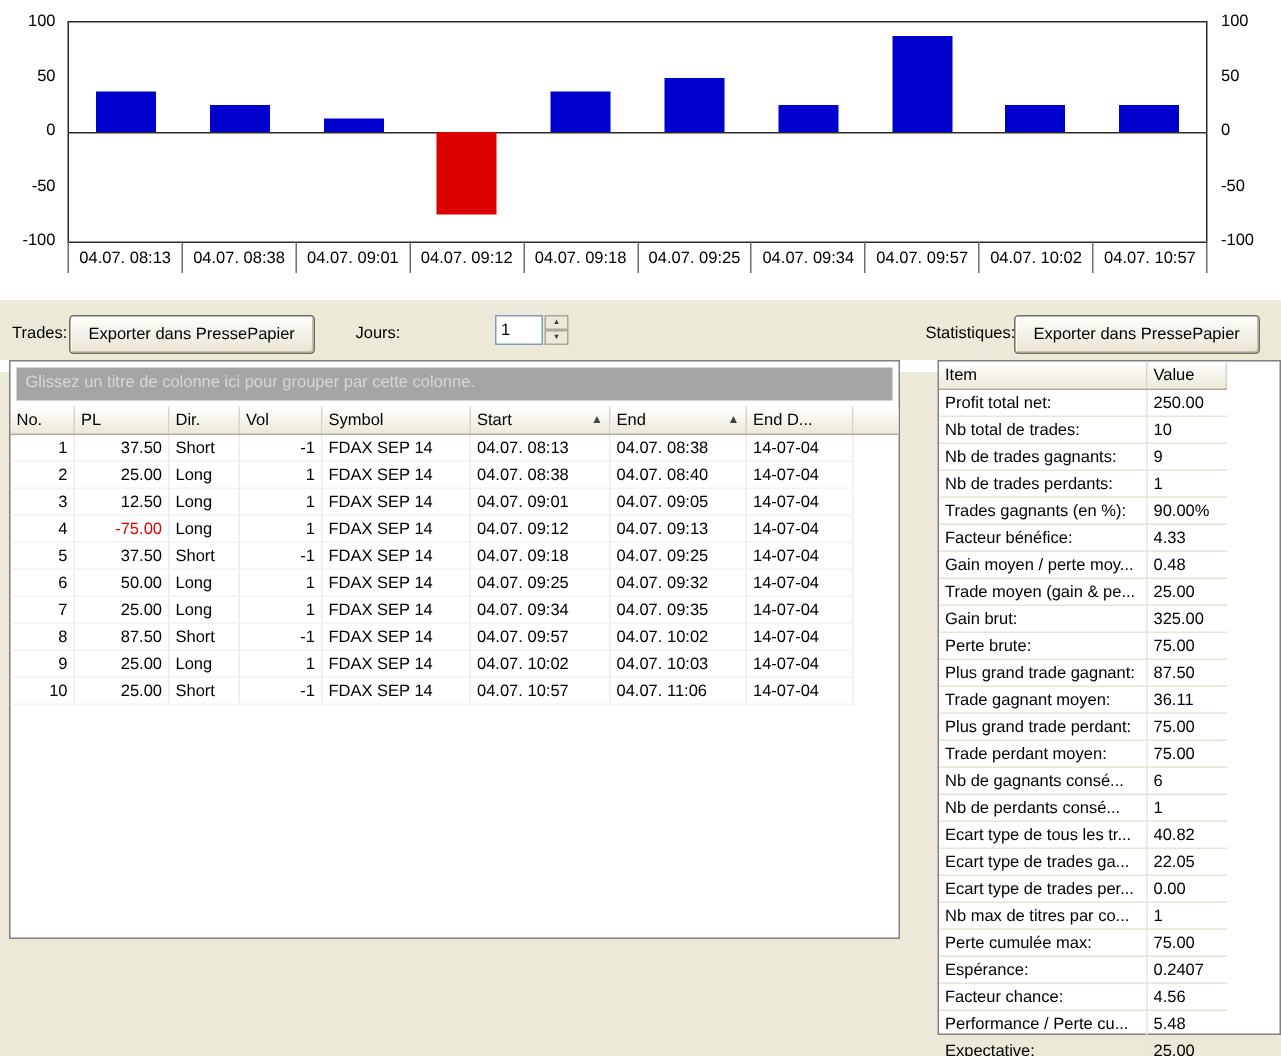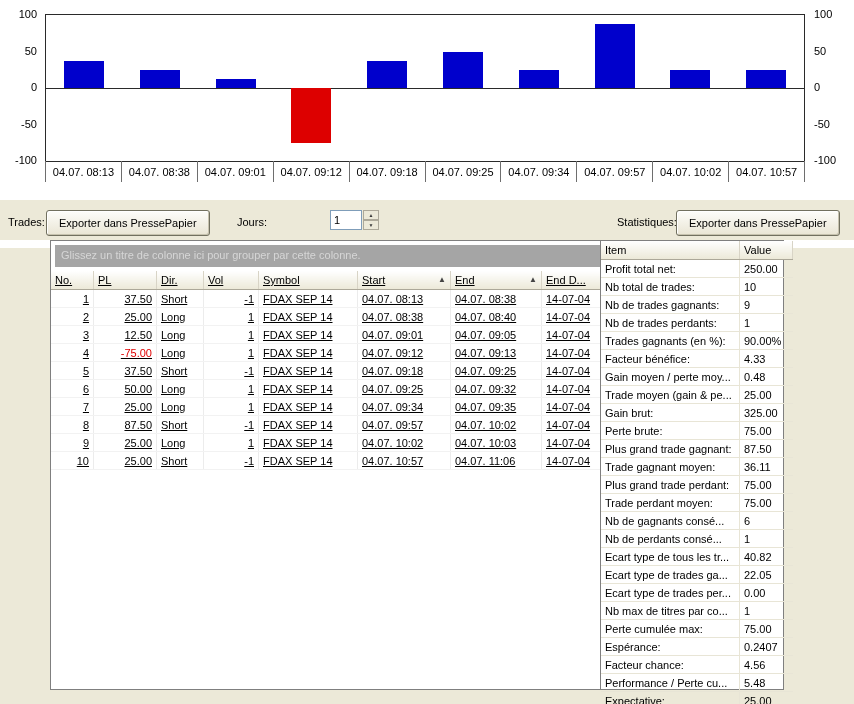--- a/index.html
+++ b/index.html
@@ -41,31 +41,31 @@
   }
   .spin-btns { display:flex; flex-direction:column; width:16px; margin-left:1px; height:20px; }
   .spin-btns button {
     flex:1 1 0; font-size:5px; line-height:4px; padding:0; color:#3a3a3a;
     background:#ece9d8; border:1px solid #aca899;
   }
 
   
   .main { position:absolute; left:0; top:240px; width:854px; height:464px; }
   .panel { position:absolute; top:0; background:#ffffff; border:1px solid #7f7f7f; box-sizing:border-box; }
-  .trades-panel { left:6px;  width:594px; height:450px;margin-left:44px; }
-  .stats-panel  { left:600px; width:184px; height:450px; }
+  .trades-panel { left:6px;  width:594px; height:386px; }
+  .stats-panel  { left:625px; width:229px; height:450px; }
 
   .group-band {
     position:absolute; left:4px; top:4px; right:4px; height:14px;
     background:#a5a5a5; color:#d6d6d6; font-size:11px; padding:4px 6px;
     white-space:nowrap; overflow:hidden;
   }
 
   table { border-collapse:collapse; table-layout:fixed; }
-  .trades { position:absolute; left:0; top:30px; width:592px;text-decoration:underline; }
+  .trades { position:absolute; left:0; top:30px; width:592px; }
   .stats  { position:absolute; left:0; top:0;  width:192px; }
 
   th {
     background:linear-gradient(#ffffff,#ece9d8);
     border-right:1px solid #d8d4c6; border-bottom:1px solid #aca899;
     font-weight:normal; font-size:11px; color:#000; text-align:left;
     padding:2px 4px; height:14px; white-space:nowrap; overflow:hidden;
   }
   th.fill, td.fill { border-right:none; }
   .sort { float:right; font-size:8px; color:#444; margin-top:1px; }

